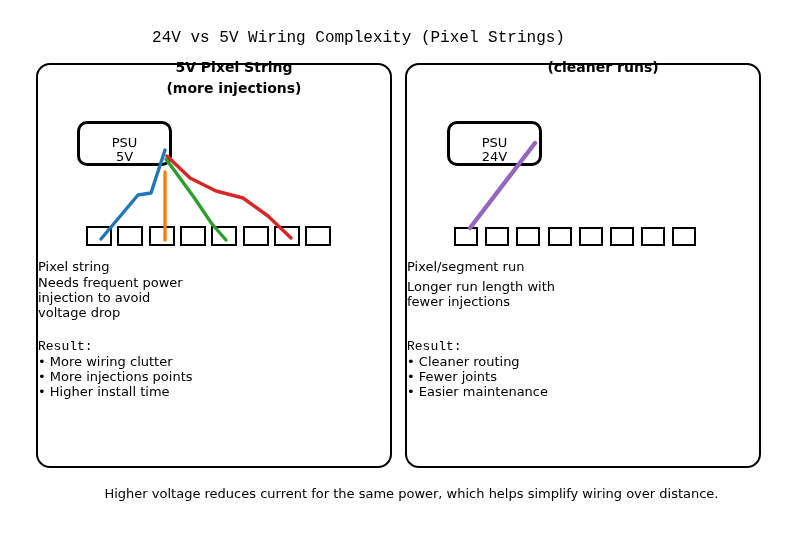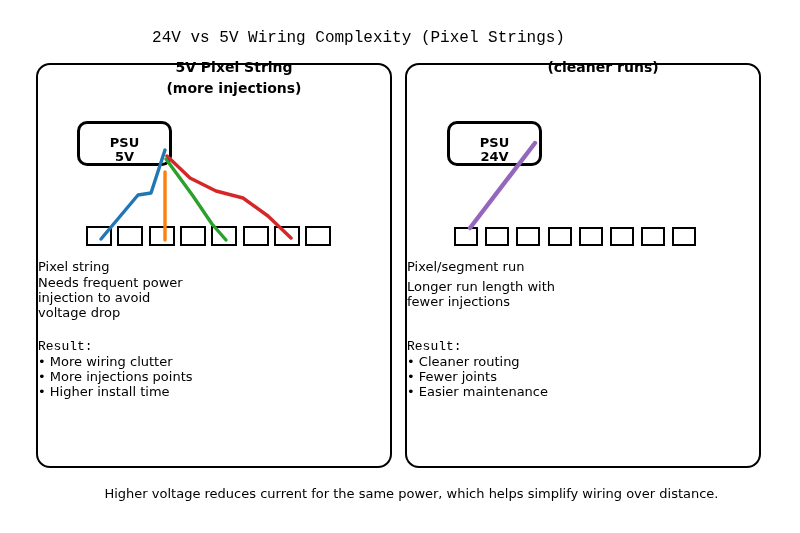--- a/index.html
+++ b/index.html
@@ -13,21 +13,21 @@
   .panel { position: absolute; top: 63px; width: 356px; height: 405px;
            border: 2.5px solid #000; border-radius: 14px; background: #ffffff; }
   .panel.left  { left: 36px; }
   .panel.right { left: 405px; }
 
   .heading { position: absolute; top: -8px; left: 0; width: 100%; text-align: center;
              font-weight: bold; font-size: 14px; line-height: 21px; margin-left: 20px; }
 
   .psu { position: absolute; top: 56px; width: 95px; height: 45px;
          border: 3px solid #000; border-radius: 10px; background: #ffffff;
-         text-align: center; font-size: 13px; line-height: 14px; padding-top: 12px; font-weight: bold; }
+         text-align: center; font-size: 13px; line-height: 14px; padding-top: 12px; }
   .left  .psu { left: 39px; }
   .right .psu { left: 40px; }
 
   .pixel-row { position: absolute; height: 20px; }
   .left  .pixel-row { left: 48px; top: 161px; }
   .right .pixel-row { left: 47px; top: 162px; }
   .pixel-node { position: absolute; top: 0; border: 2.5px solid #000; background: #ffffff; }
 
   .block { position: absolute; left: 0; width: 100%; text-align: left;
            font-size: 13px; line-height: 15px; white-space: pre-line; }

